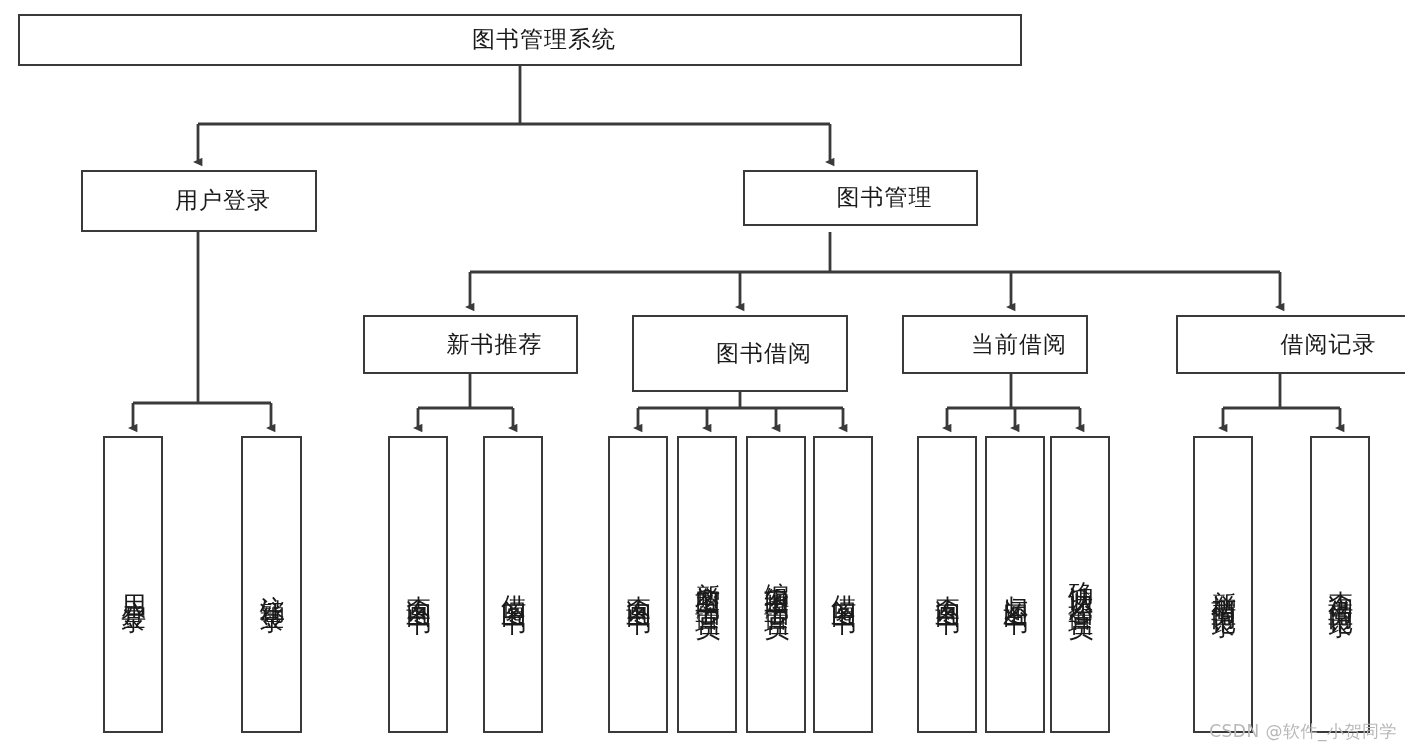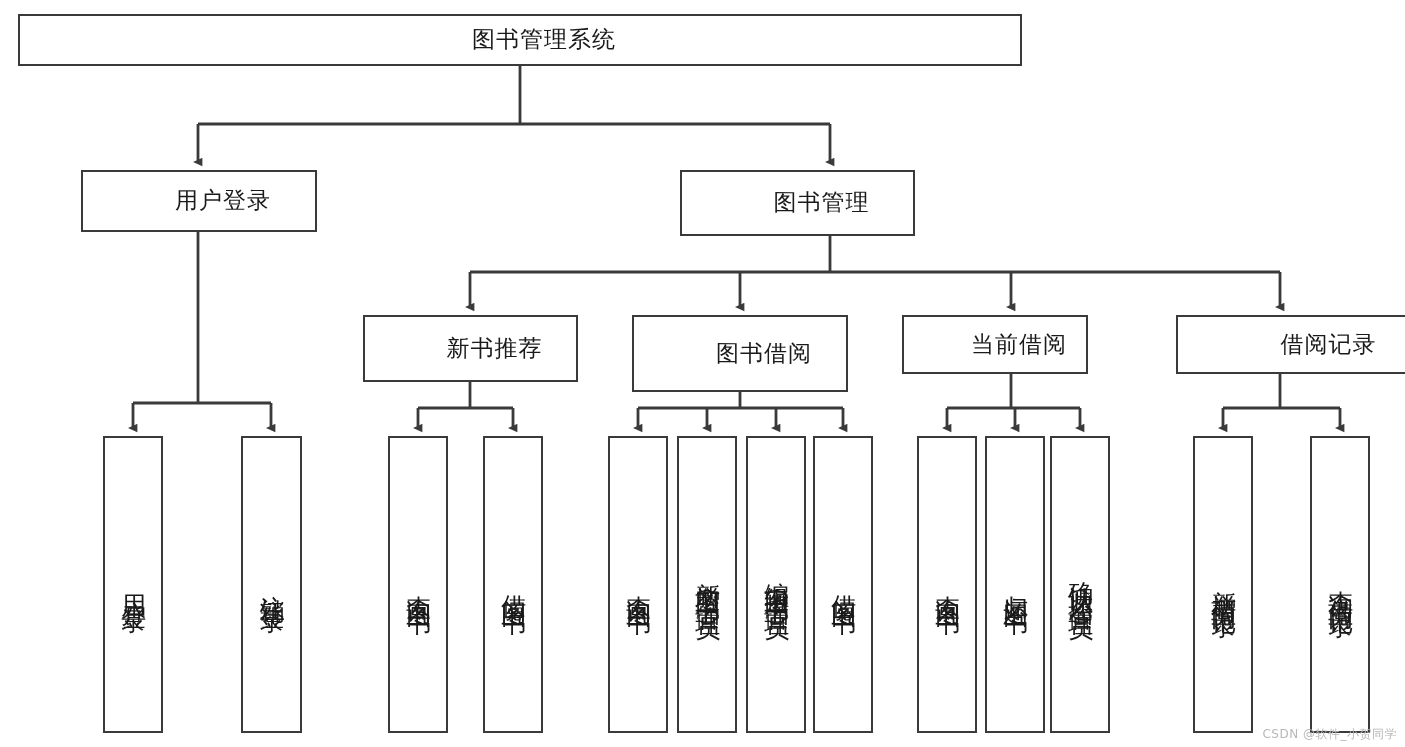--- a/index.html
+++ b/index.html
@@ -57,21 +57,21 @@
   }
   .node.vert > span {
     writing-mode: vertical-rl;
     text-orientation: upright;
     display: block;
   }
   #watermark {
     position: absolute;
     right: 8px;
     bottom: 4px;
-    font-size: 12px;
+    font-size: 17px;
     color: #b8b8b8;
     z-index: 5;
     letter-spacing: 0.5px;
     white-space: nowrap;
   }
 </style>
 </head>
 <body>
 
 <div id="canvas">
@@ -128,25 +128,25 @@
     </g>
   </svg>
 
   <div class="node horiz" style="left:18px;top:14px;width:1004px;height:52px;">
     <span>图书管理系统</span>
   </div>
 
   <div class="node horiz" style="left:81px;top:170px;width:236px;height:62px;">
     <span>用户登录</span>
   </div>
-  <div class="node horiz" style="left:680px;top:170px;width:235px;height:66px;">
+  <div class="node horiz" style="left:743px;top:170px;width:235px;height:56px;">
     <span>图书管理</span>
   </div>
 
-  <div class="node horiz" style="left:363px;top:315px;width:215px;height:67px;">
+  <div class="node horiz" style="left:363px;top:315px;width:215px;height:59px;">
     <span>新书推荐</span>
   </div>
   <div class="node horiz" style="left:632px;top:315px;width:216px;height:77px;">
     <span>图书借阅</span>
   </div>
   <div class="node horiz" style="left:902px;top:315px;width:186px;height:59px;">
     <span>当前借阅</span>
   </div>
   <div class="node horiz" style="left:1176px;top:315px;width:257px;height:59px;">
     <span>借阅记录</span>

